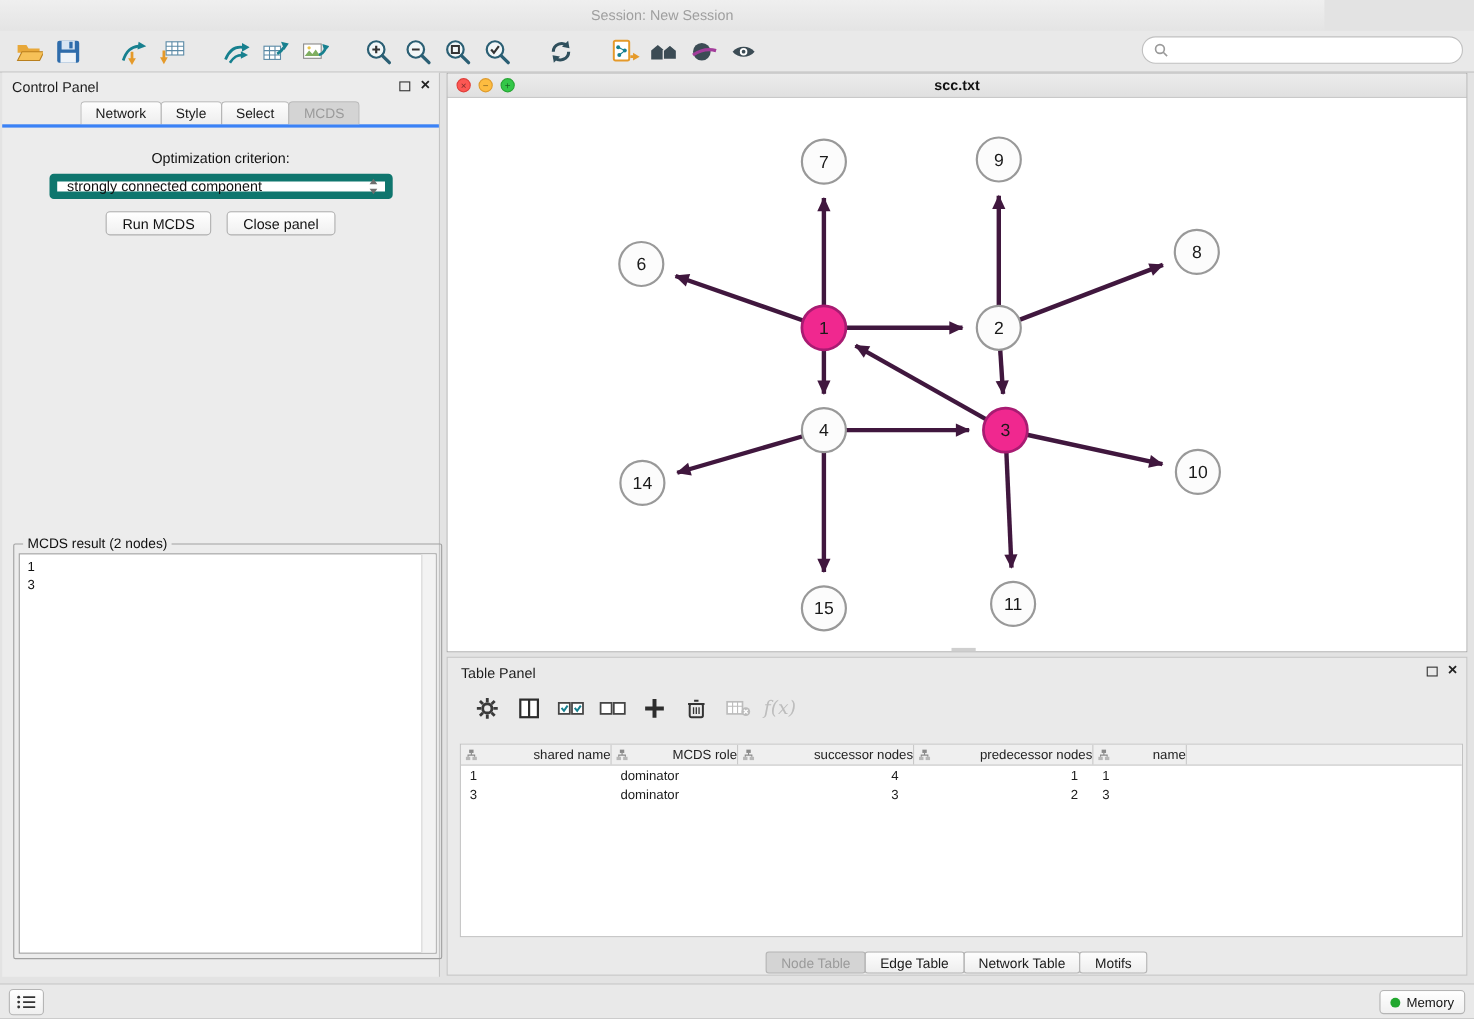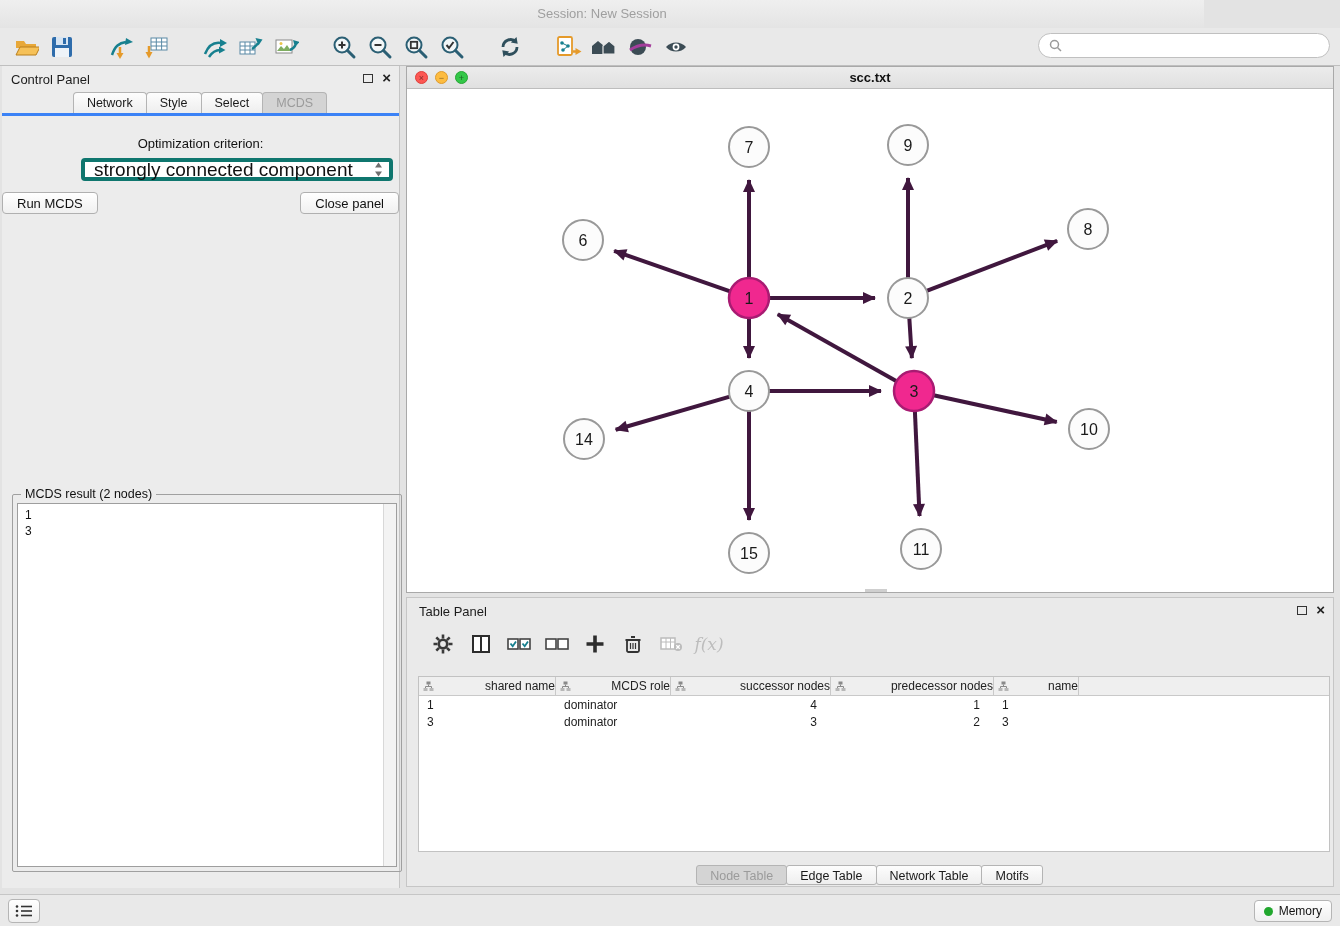--- a/index.html
+++ b/index.html
@@ -35,25 +35,25 @@
   .tabstrip { position:absolute; left:0; top:28px; width:100%; height:22px;
               display:flex; justify-content:center; align-items:flex-end;
               border-bottom:3px solid #3b82f6; }
   .tab { height:21px; padding:0 13px; font-size:12.5px; color:#1a1a1a; line-height:20px;
          background:linear-gradient(#fdfdfd,#eee); border:1px solid #b4b4b4; margin-left:-1px;
          border-bottom:none; border-radius:4px 4px 0 0; }
   .tab.active { background:#d4d4d4; color:#9b9b9b; }
   .opt-label { position:absolute; left:0; top:70px; width:100%; text-align:center;
                font-size:13px; color:#111; }
   .combo { position:absolute; left:43px; top:92px; width:312px; height:23px; background:#fff;
-           border:4px solid #0f766e; border-radius:4px; display:flex; align-items:center;
-           padding:0 6px 0 9px; font-size:19px; color:#111;margin-left:36px; }
+           border:7px solid #0f766e; border-radius:4px; display:flex; align-items:center;
+           padding:0 6px 0 9px; font-size:13px; color:#111; }
   .combo .cval { flex:1; }
   .btnrow { position:absolute; left:0; top:126px; width:100%; display:flex;
-            justify-content:space-between; gap:14px; }
+            justify-content:center; gap:14px; }
   .pbtn { height:22px; padding:0 14px; font-size:13px; color:#111;
           background:linear-gradient(#ffffff,#f0f0f0); border:1px solid #b0b0b0;
           border-radius:4px; display:flex; align-items:center; }
   .resultbox { position:absolute; left:10px; top:428px; width:390px; height:378px;
                border:1px solid #a0a0a0; border-radius:2px; }
   .resultbox .rtitle { position:absolute; left:8px; top:-8px; background:#ececec;
                padding:0 4px; font-size:12.5px; color:#111; }
   .resultbox .rinner { position:absolute; left:4px; right:4px; top:8px; bottom:4px;
                background:#fff; border:1px solid #9e9e9e; }
   .resultbox .rlist { position:absolute; left:0; top:0; right:13px; bottom:0;

